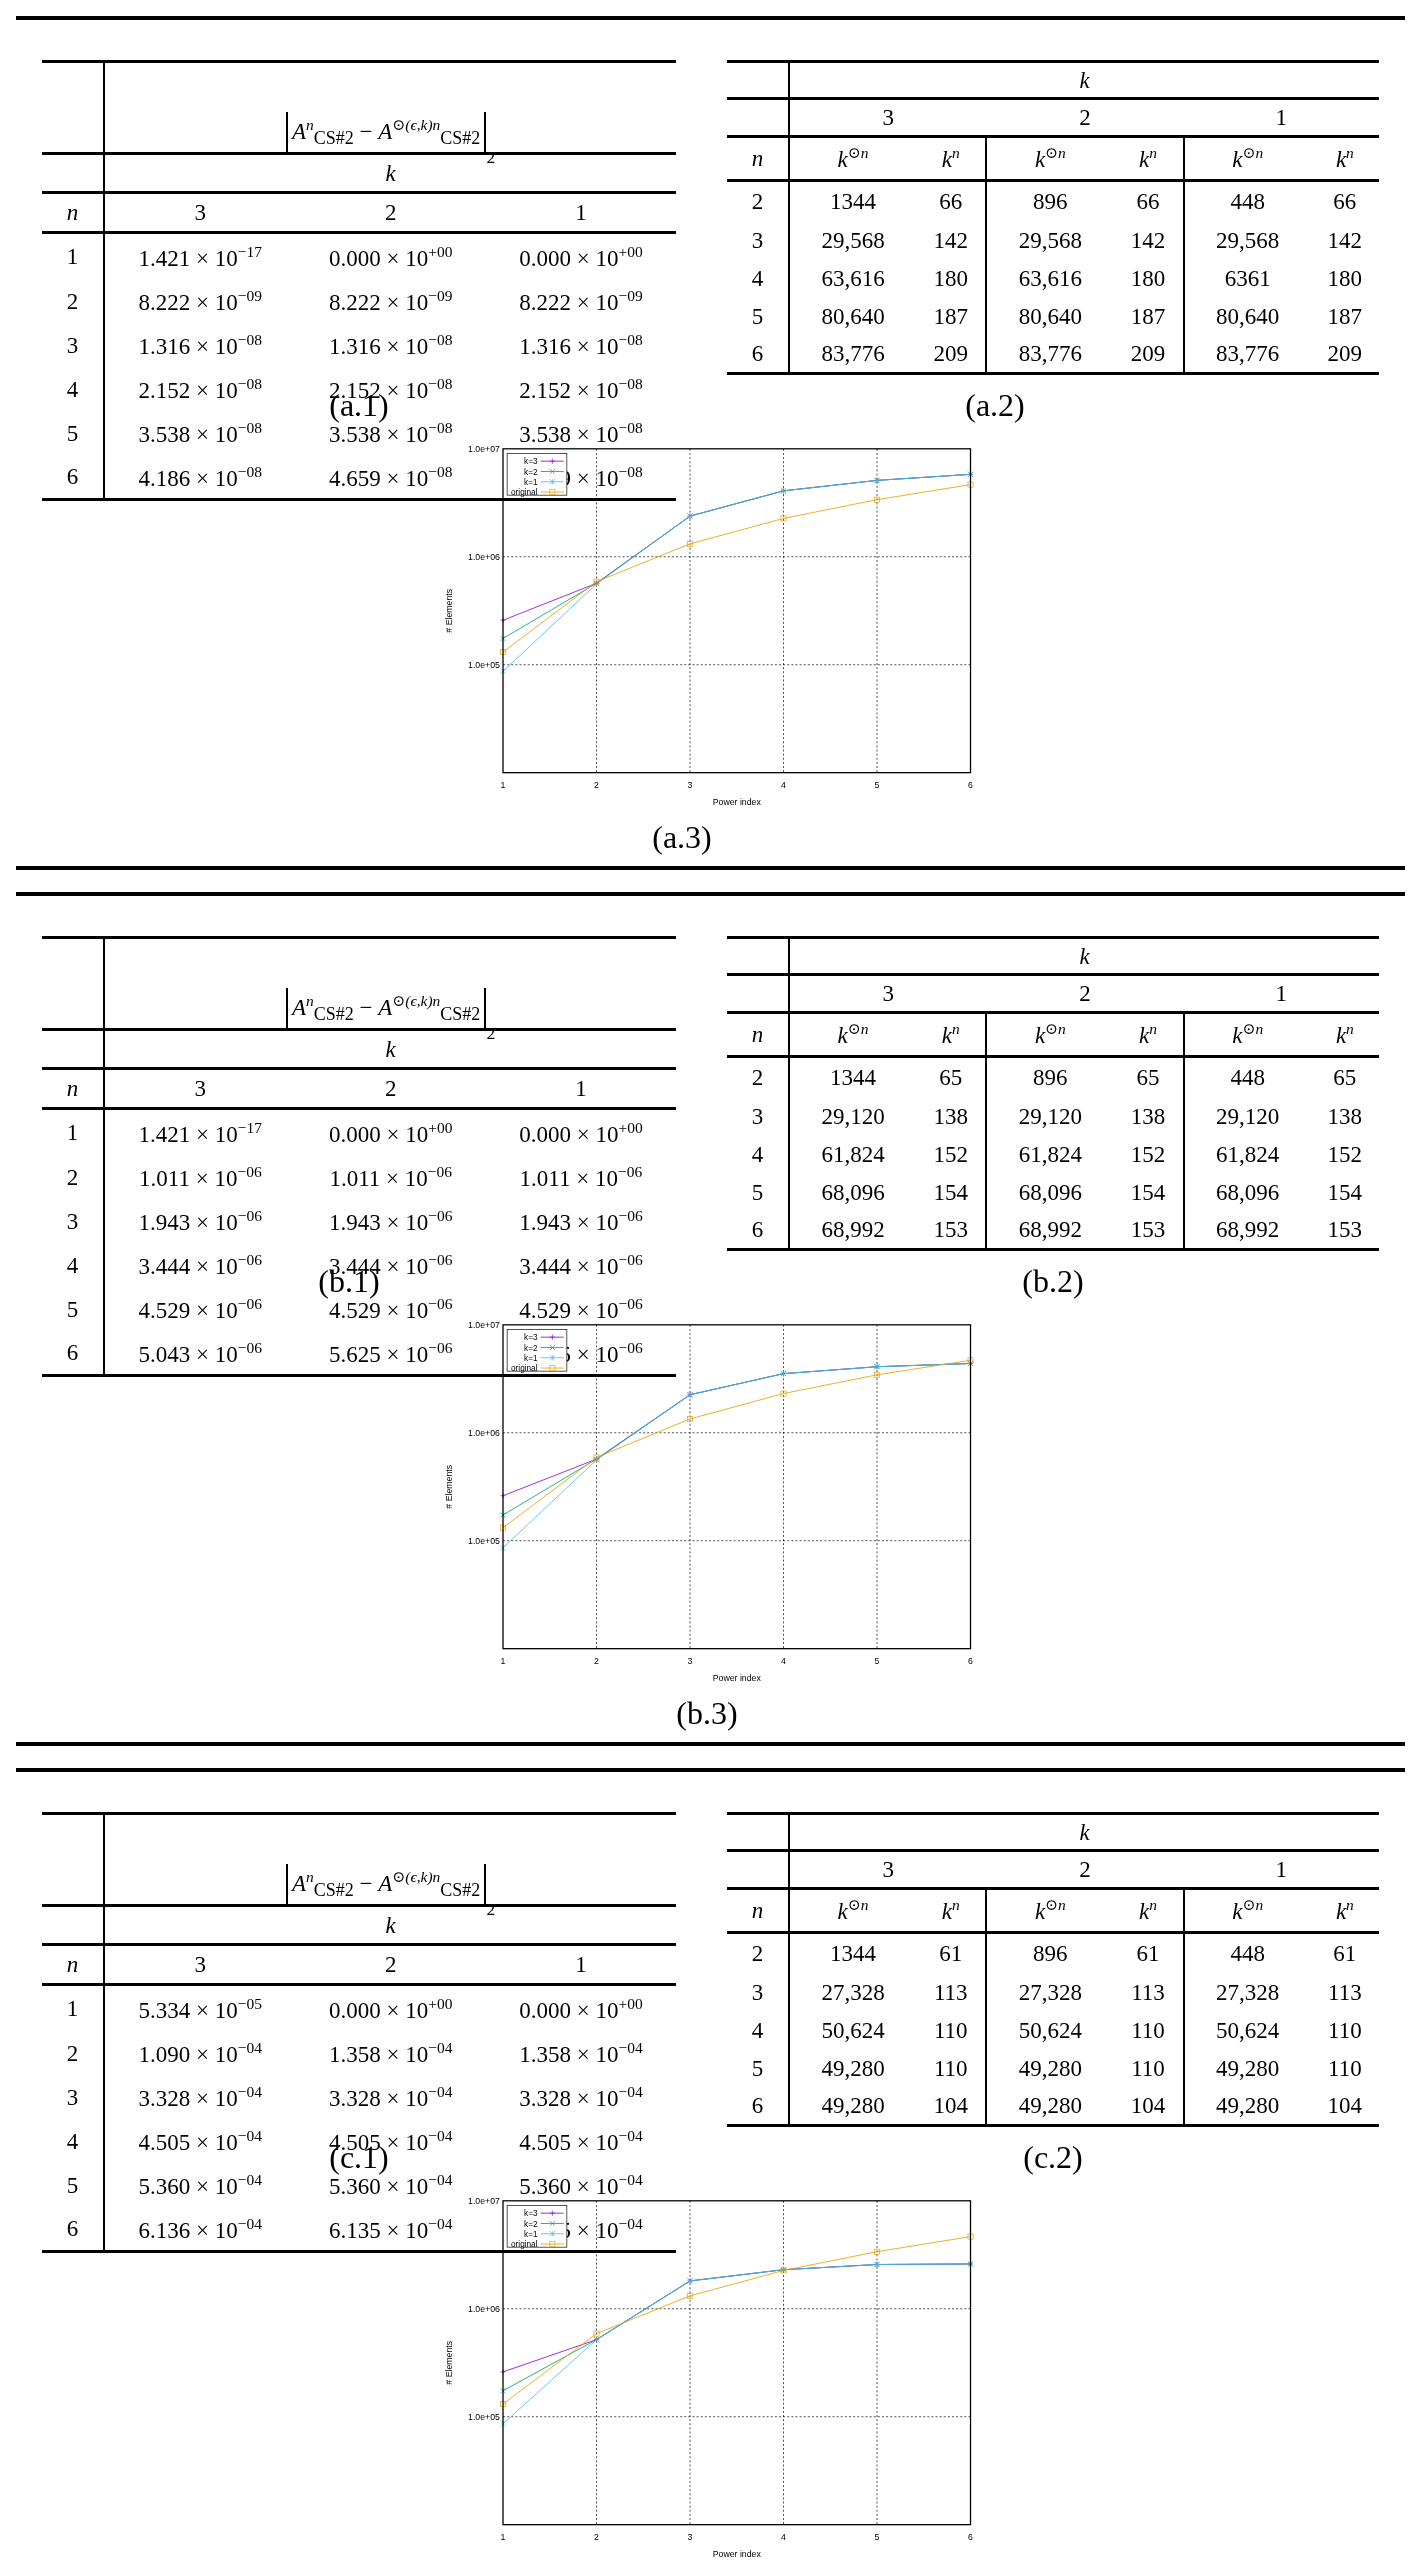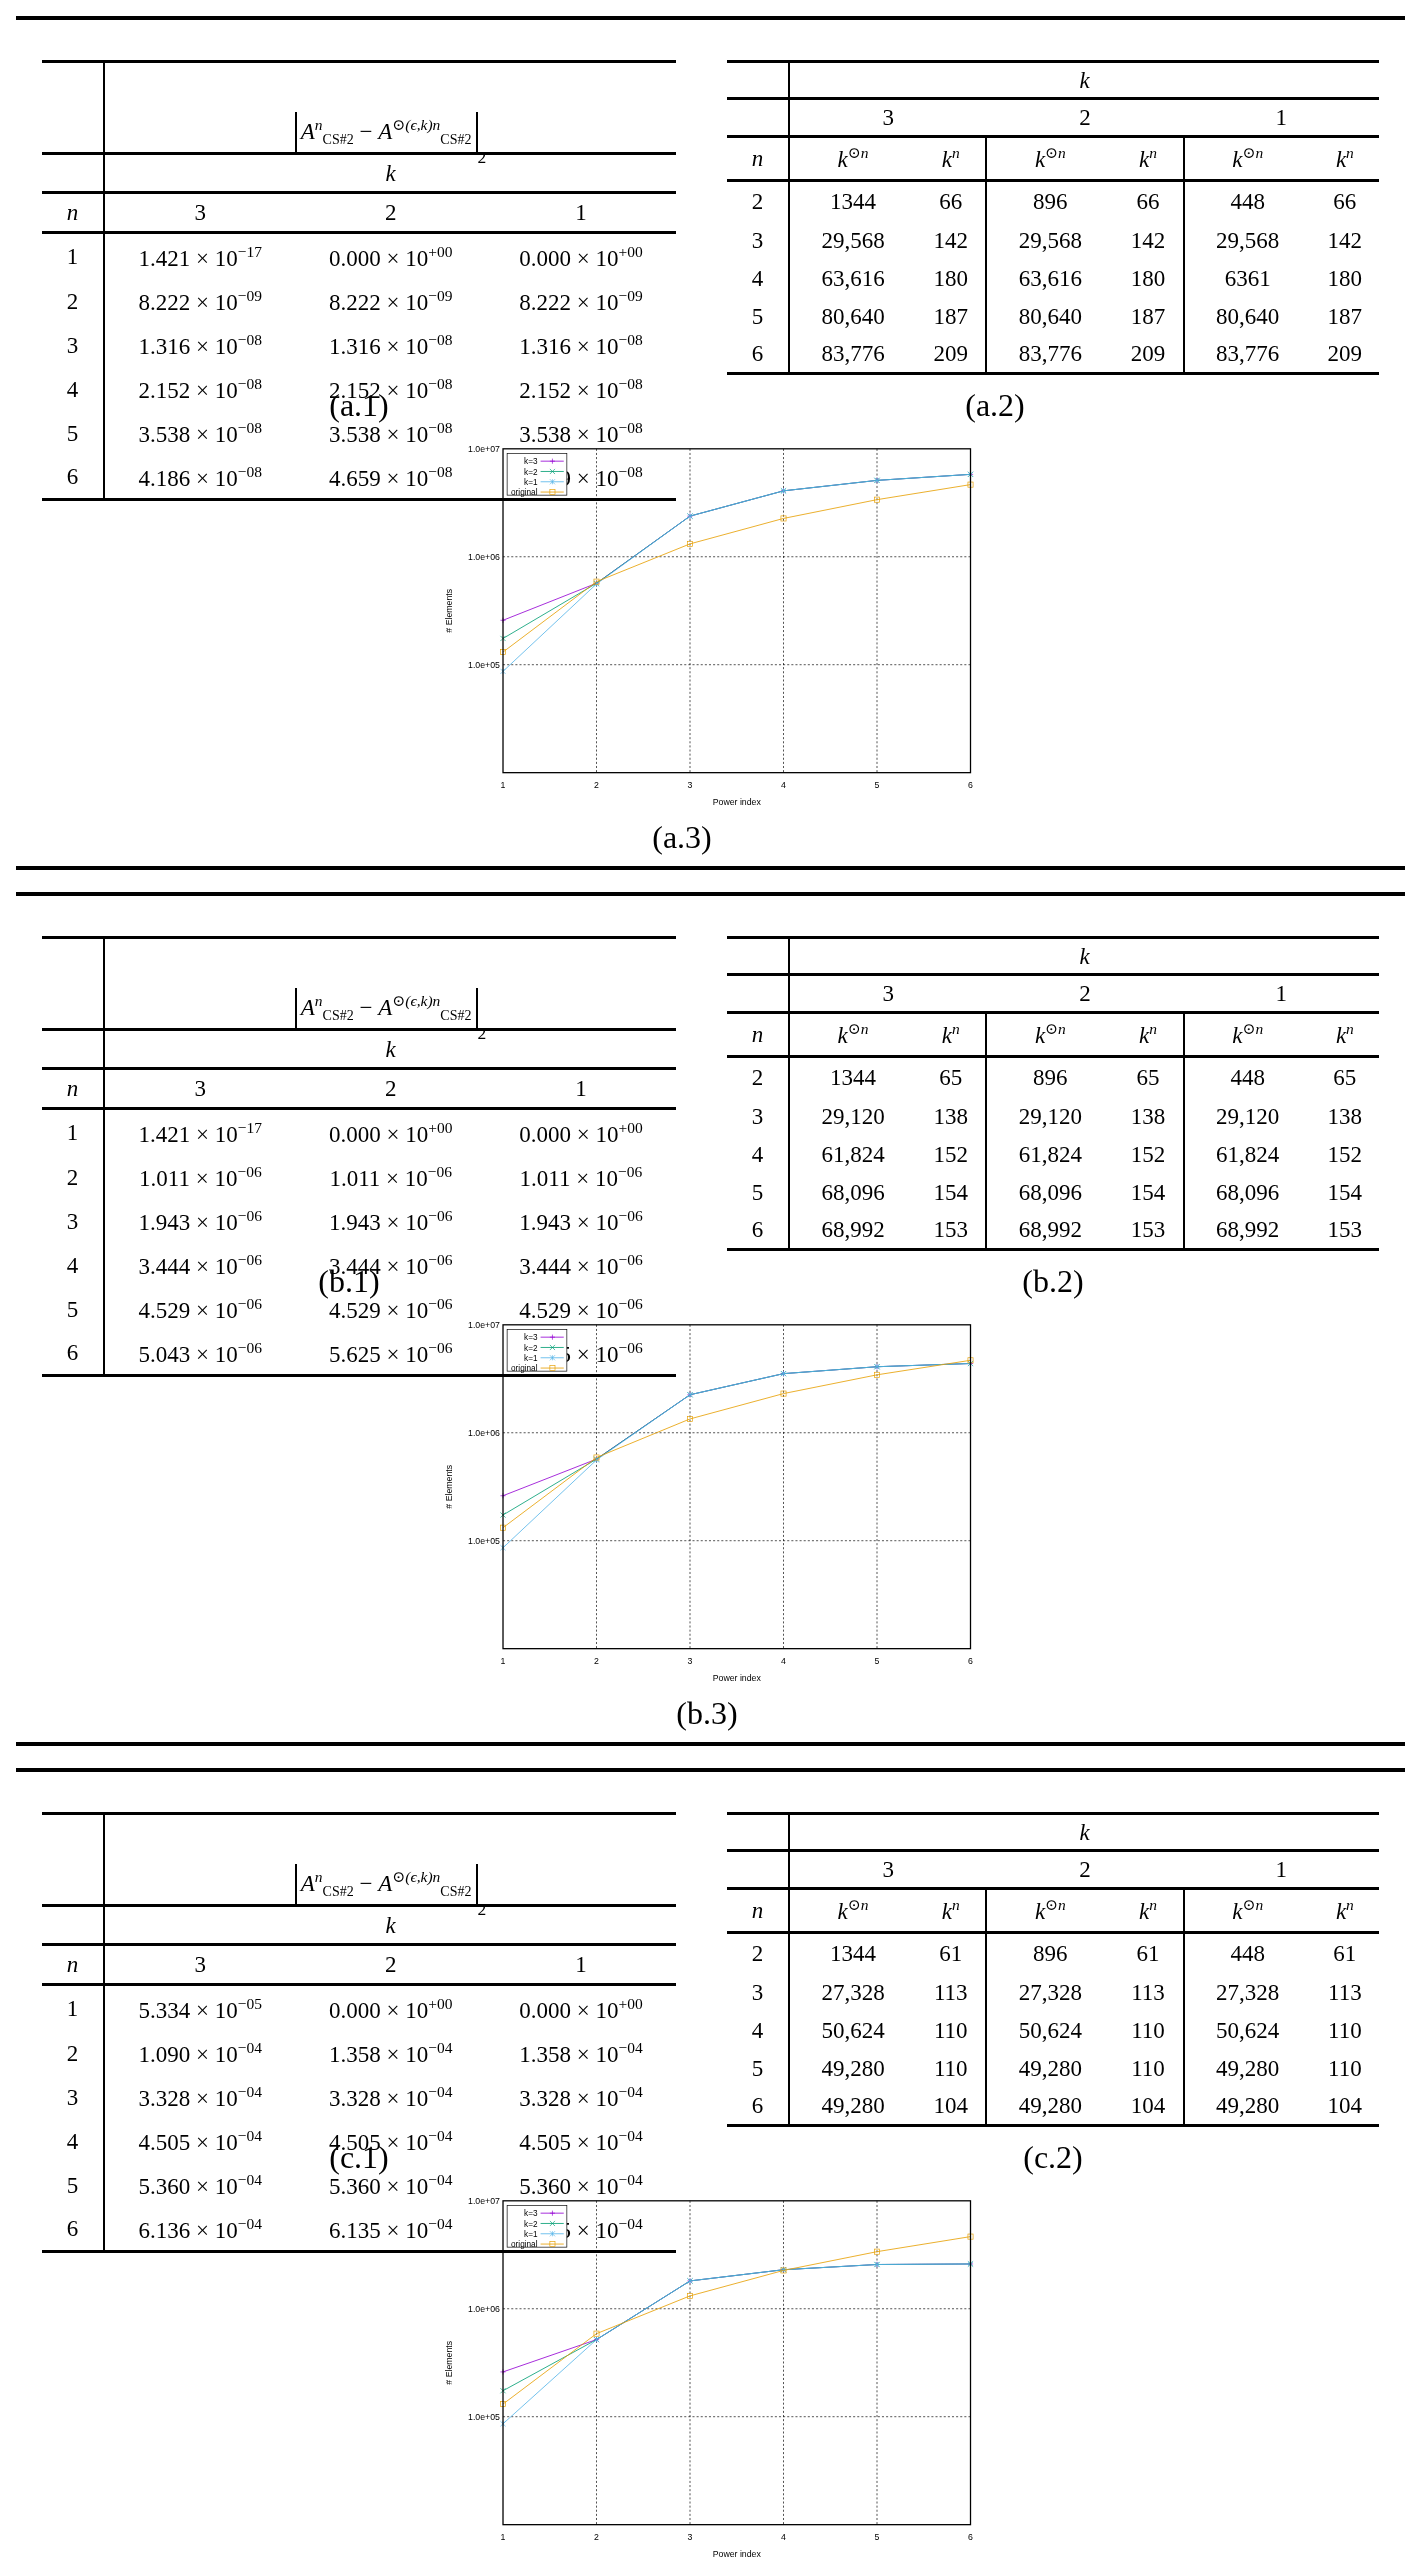--- a/index.html
+++ b/index.html
@@ -10,21 +10,21 @@
   .tbl { position:absolute; border-collapse:collapse; font-size:23px; line-height:1; }
   .tbl td, .tbl th { font-weight:normal; text-align:center; padding:0; }
   .t1 { left:42px; top:60px; width:634px; }
   .t2 { left:727px; top:60px; width:652px; }
   .thick-top { border-top:3.6px solid #000; }
   .thick-bot { border-bottom:3.6px solid #000; }
   .vl { border-left:2.6px solid #000; }
   .vl2 { border-left:2.1px solid #000; }
   .it { font-style:italic; }
   .sup { font-size:15.5px; vertical-align:9.3px; }
-  .sub { font-size:14px; vertical-align:-5.2px; }
+  .sub { font-size:18px; vertical-align:-5.2px; }
   .norm-box { display:inline-block; border-left:2.6px double #000; border-right:2.6px double #000; padding:5.2px 4.1px 4.1px 4.1px; position:relative; }
   .norm-sub { font-size:17.5px; position:relative; top:23px; }
   .caption { position:absolute; font-size:32px; transform:translateX(-50%); white-space:nowrap; }
   .chart { position:absolute; left:422px; top:438px; width:577px; height:381px; }
   .chart svg text { font-family:"Liberation Sans","DejaVu Sans",sans-serif; }
 </style>
 </head>
 <body>
 
 <div id="sections">

